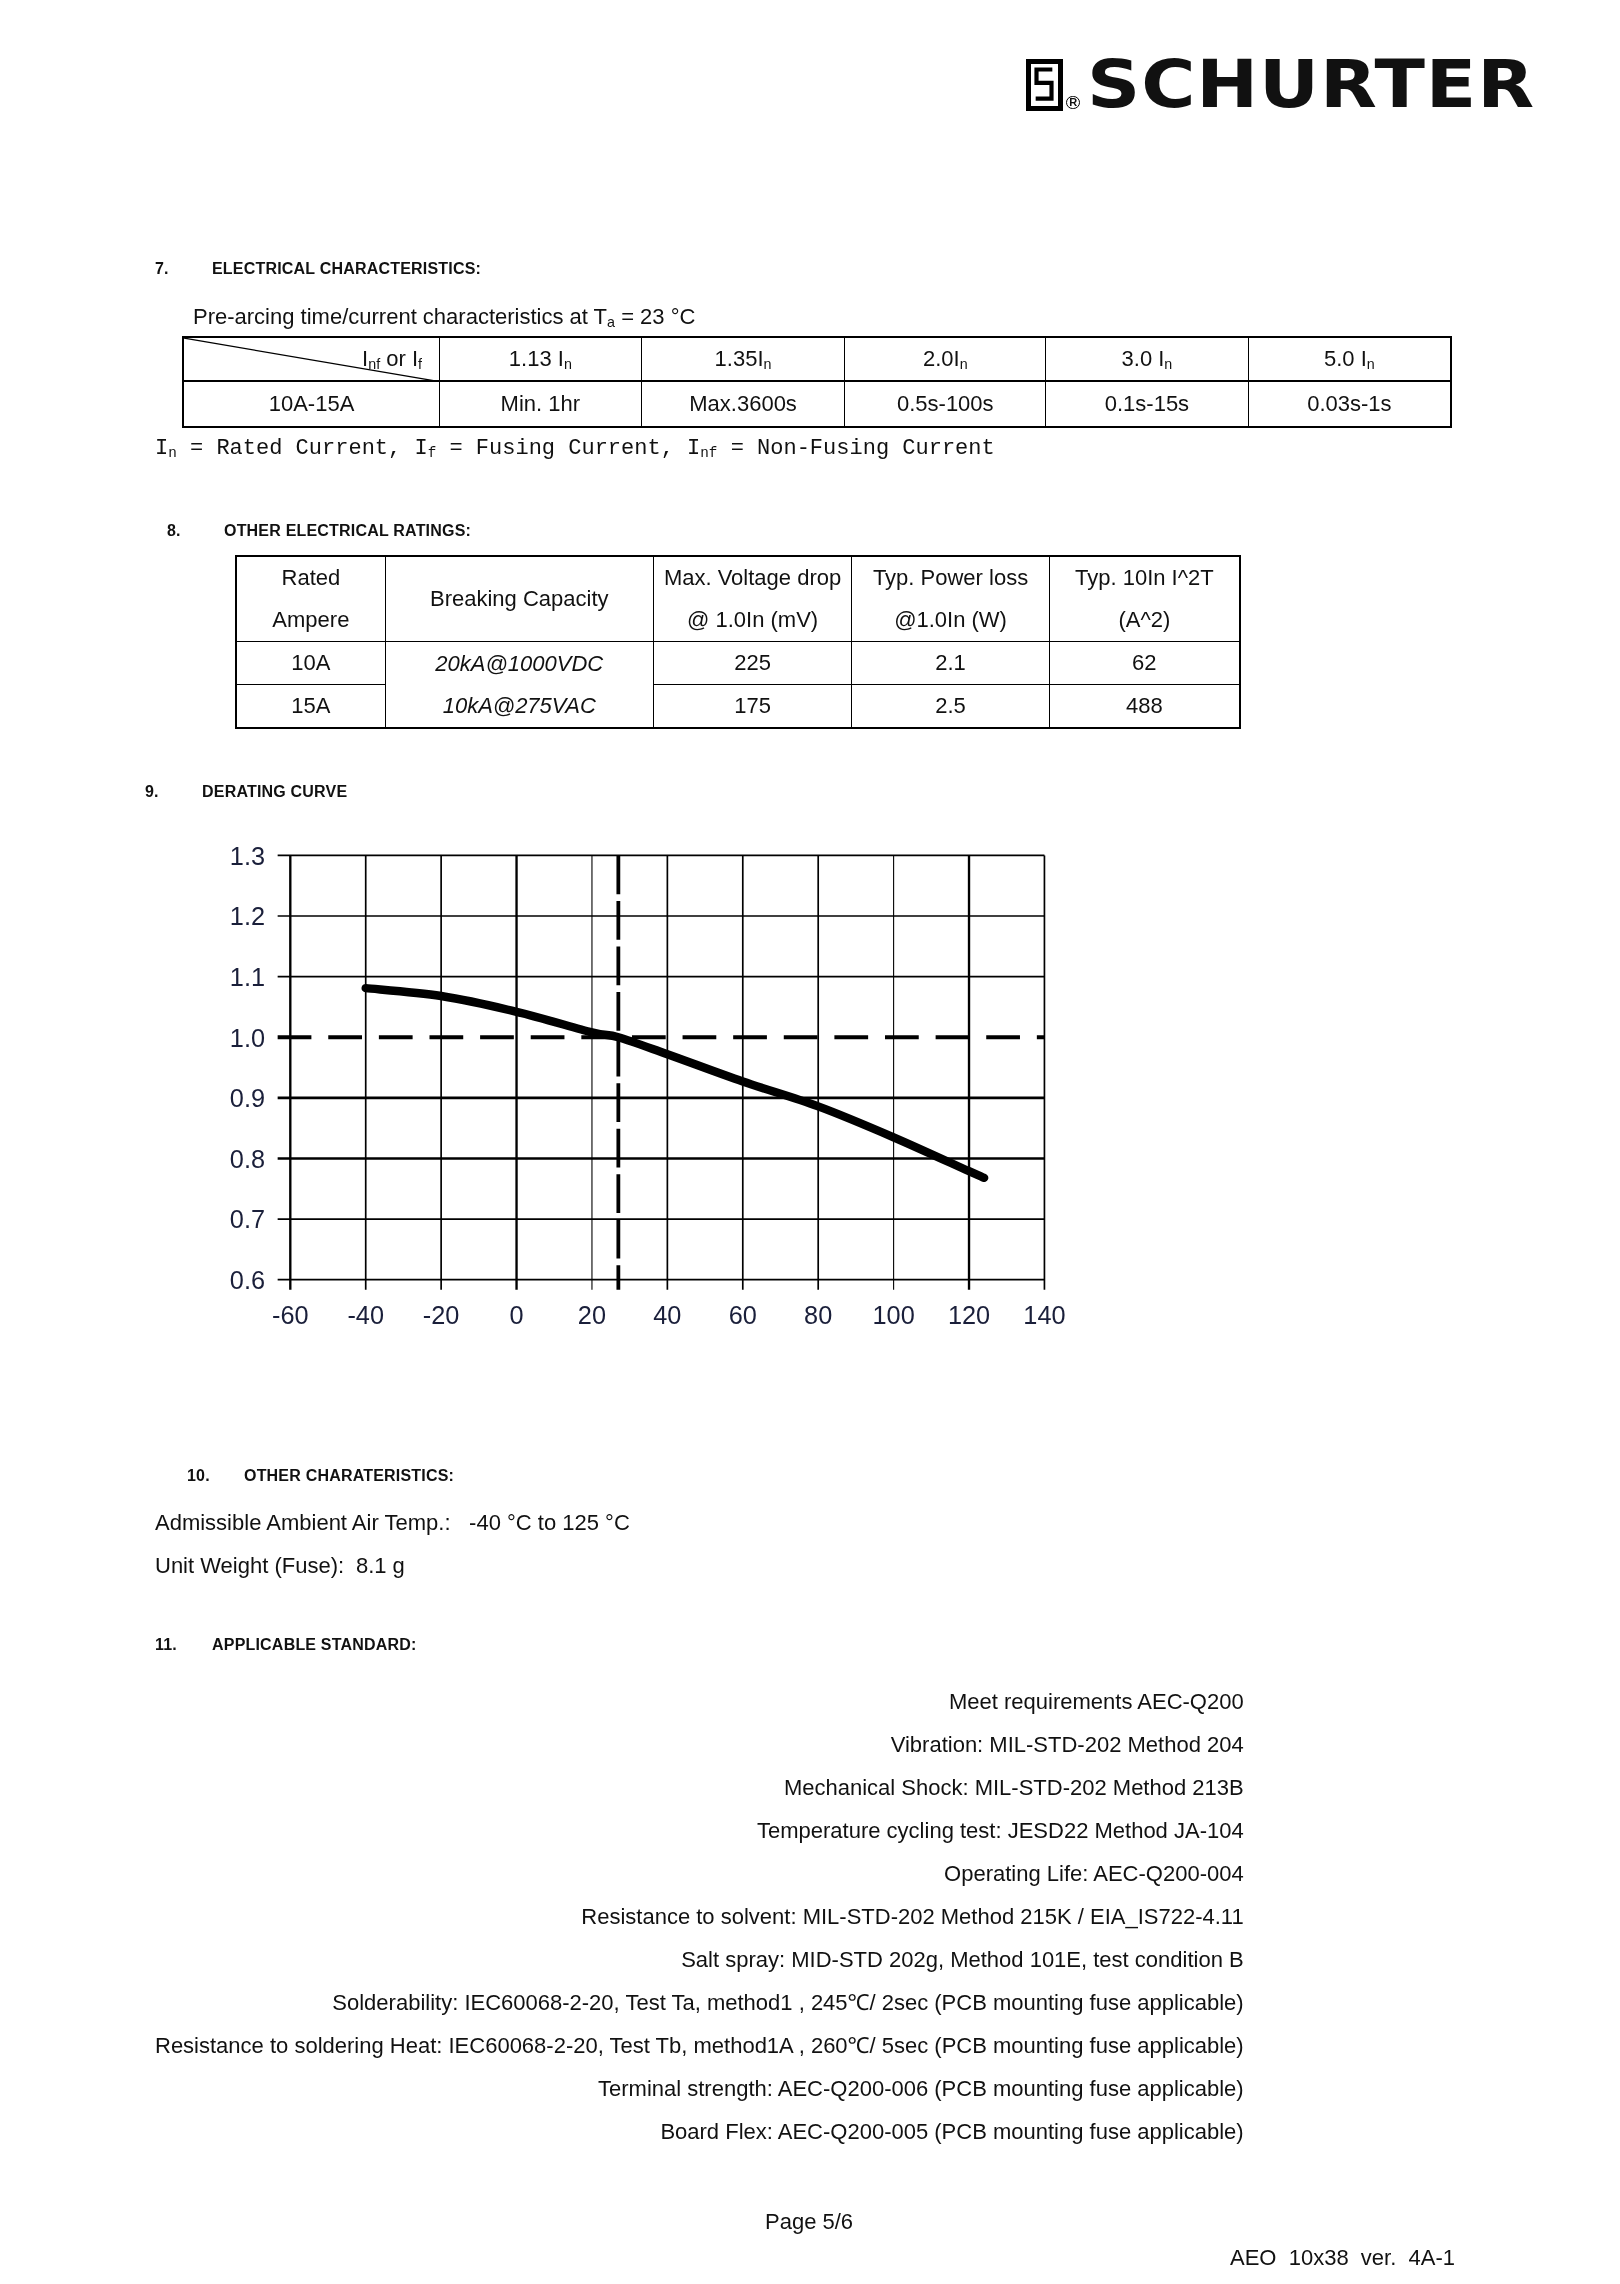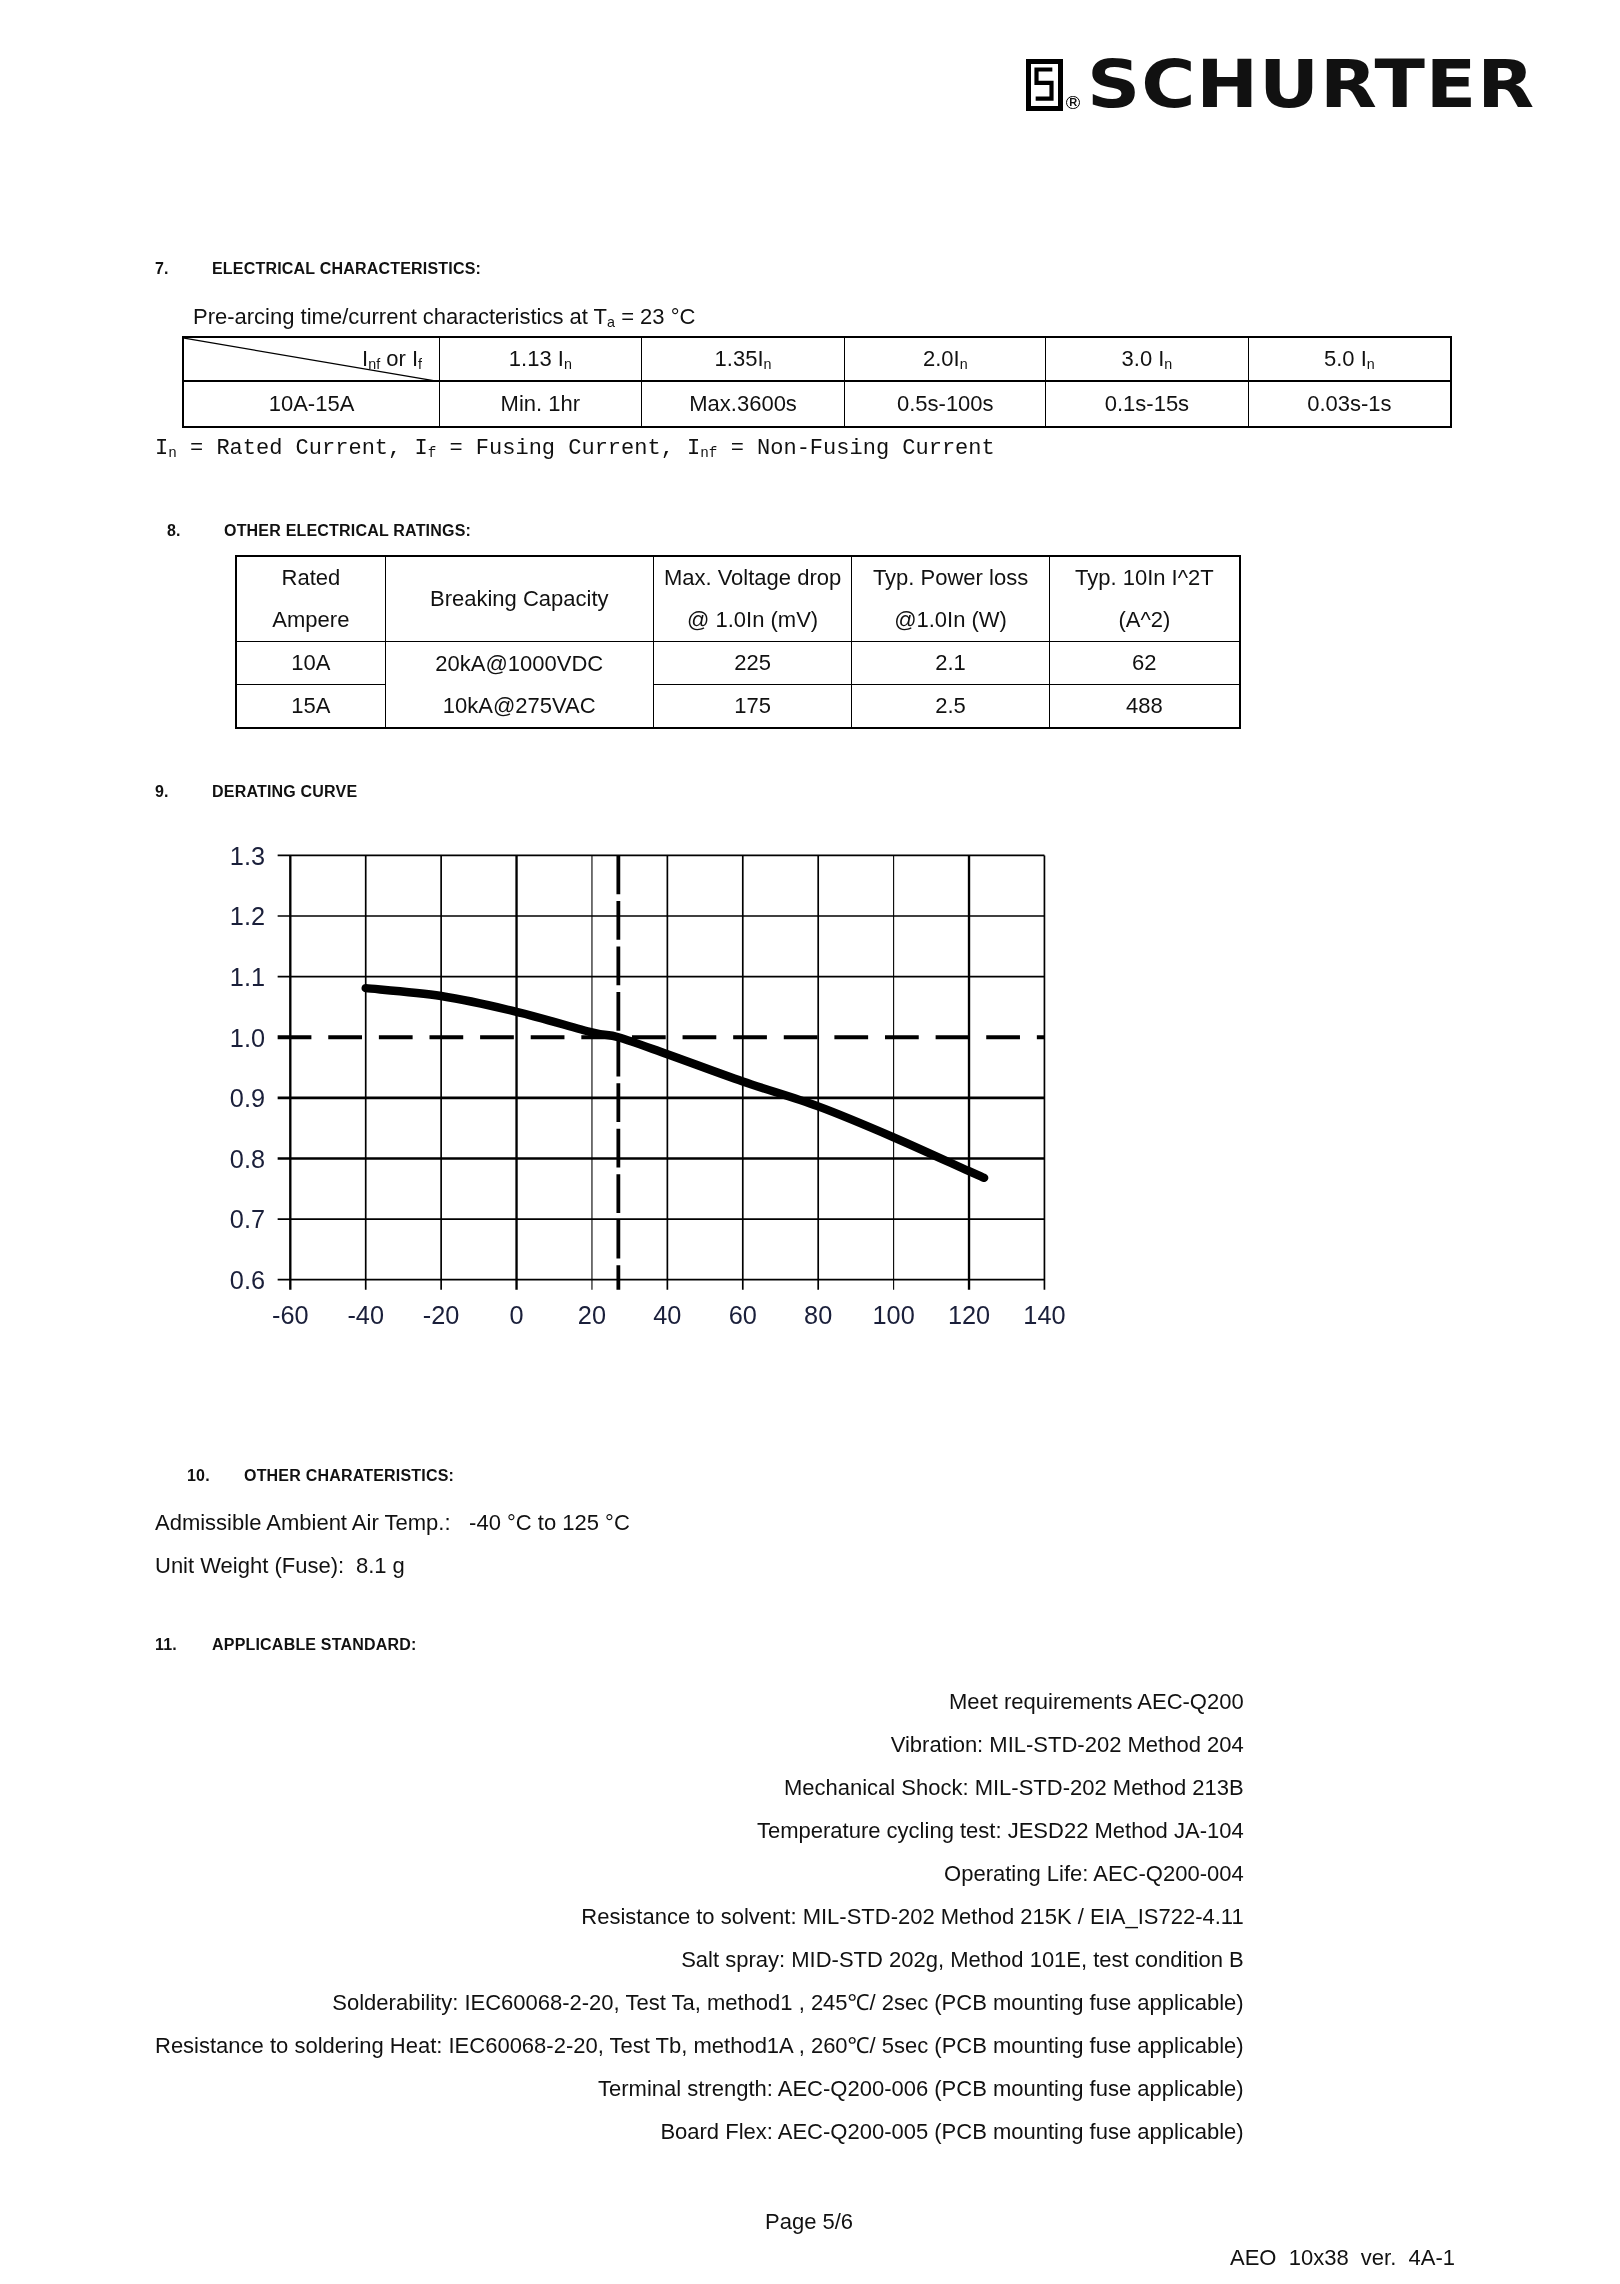--- a/index.html
+++ b/index.html
@@ -125,38 +125,38 @@
           <div>Typ. Power loss</div>
           <div>@1.0In (W)</div>
         </td>
     <td class="two">
           <div>Typ. 10In I^2T</div>
           <div>(A^2)</div>
         </td>
   </tr>
   <tr>
     <td>10A</td>
-    <td rowspan="2" style="line-height:42px;">
+    <td rowspan="2" style="line-height:42px;font-style:italic;">
       <div>20kA@1000VDC</div>
       <div>10kA@275VAC</div>
     </td>
     <td>225</td>
     <td>2.1</td>
     <td>62</td>
   </tr>
   <tr>
     <td>15A</td>
     <td>175</td>
     <td>2.5</td>
     <td>488</td>
   </tr>
 </tbody>
   </table>
 
-<div class="abs heading" style="left:155px; top:783px;">
+<div class="abs heading" style="left:145px; top:783px;">
   <span class="num">9.</span><span>DERATING CURVE</span>
 </div>
 
 <svg id="chart" class="abs" width="895" height="523" viewBox="0 0 1060 620">
   <g id="grid-v">
       <line x1="103" x2="103" y1="23" y2="538" stroke="#000" stroke-width="2.8"></line>
       <line x1="192.4" x2="192.4" y1="23" y2="538" stroke="#000" stroke-width="2"></line>
       <line x1="281.8" x2="281.8" y1="23" y2="538" stroke="#000" stroke-width="2"></line>
       <line x1="371.2" x2="371.2" y1="23" y2="538" stroke="#000" stroke-width="2.8"></line>
       <line x1="460.6" x2="460.6" y1="23" y2="538" stroke="#000" stroke-width="1.3"></line>

